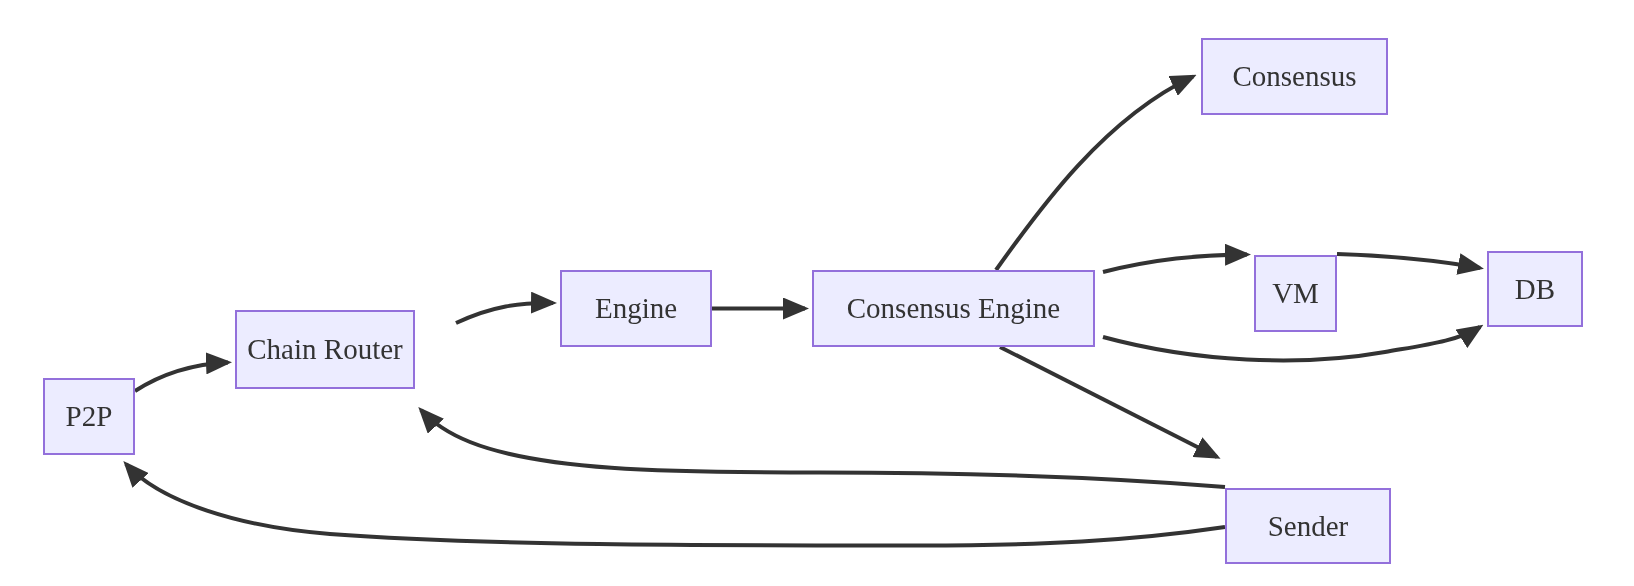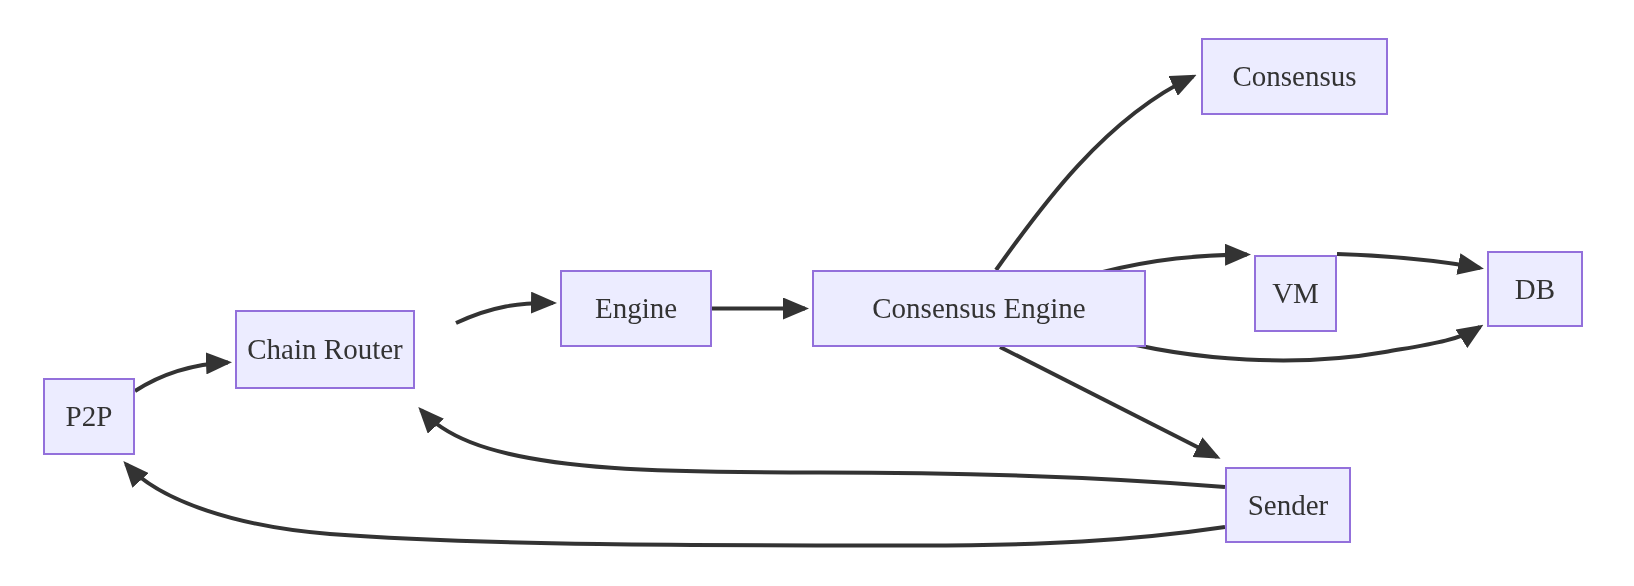--- a/index.html
+++ b/index.html
@@ -38,25 +38,25 @@
     display: flex;
     align-items: center;
     justify-content: center;
     white-space: nowrap;
     font-family: Liberation Serif, serif;
   }
   
   #node-p2p              { left: 43px;   top: 378px; width: 92px;  height: 77px; }
   #node-chain-router     { left: 235px;  top: 310px; width: 180px; height: 79px; }
   #node-handler          { left: 560px;  top: 270px; width: 152px; height: 77px; }
-  #node-consensus-engine { left: 812px;  top: 270px; width: 334px; height: 77px; }
+  #node-consensus-engine { left: 812px;  top: 270px; width: 283px; height: 77px; }
   #node-consensus        { left: 1201px; top: 38px;  width: 187px; height: 77px; }
   #node-vm               { left: 1254px; top: 216px; width: 83px;  height: 77px; margin-top: 39px; }
   #node-db               { left: 1487px; top: 251px; width: 96px;  height: 76px; }
-  #node-sender           { left: 1225px; top: 467px; width: 126px; height: 76px; }
+  #node-sender           { left: 1225px; top: 488px; width: 166px; height: 76px; }
 </style>
 </head>
 <body>
 
 <div class="canvas">
 
   <svg class="edges" viewBox="0 0 1634 586" xmlns="http://www.w3.org/2000/svg">
     <defs>
       <marker id="arrow" markerUnits="userSpaceOnUse" viewBox="0 0 13 11" refX="11" refY="5.5" markerWidth="26" markerHeight="22" orient="auto">
         <path d="M0,0 L13,5.5 L0,11 Z" fill="#333333"></path>

